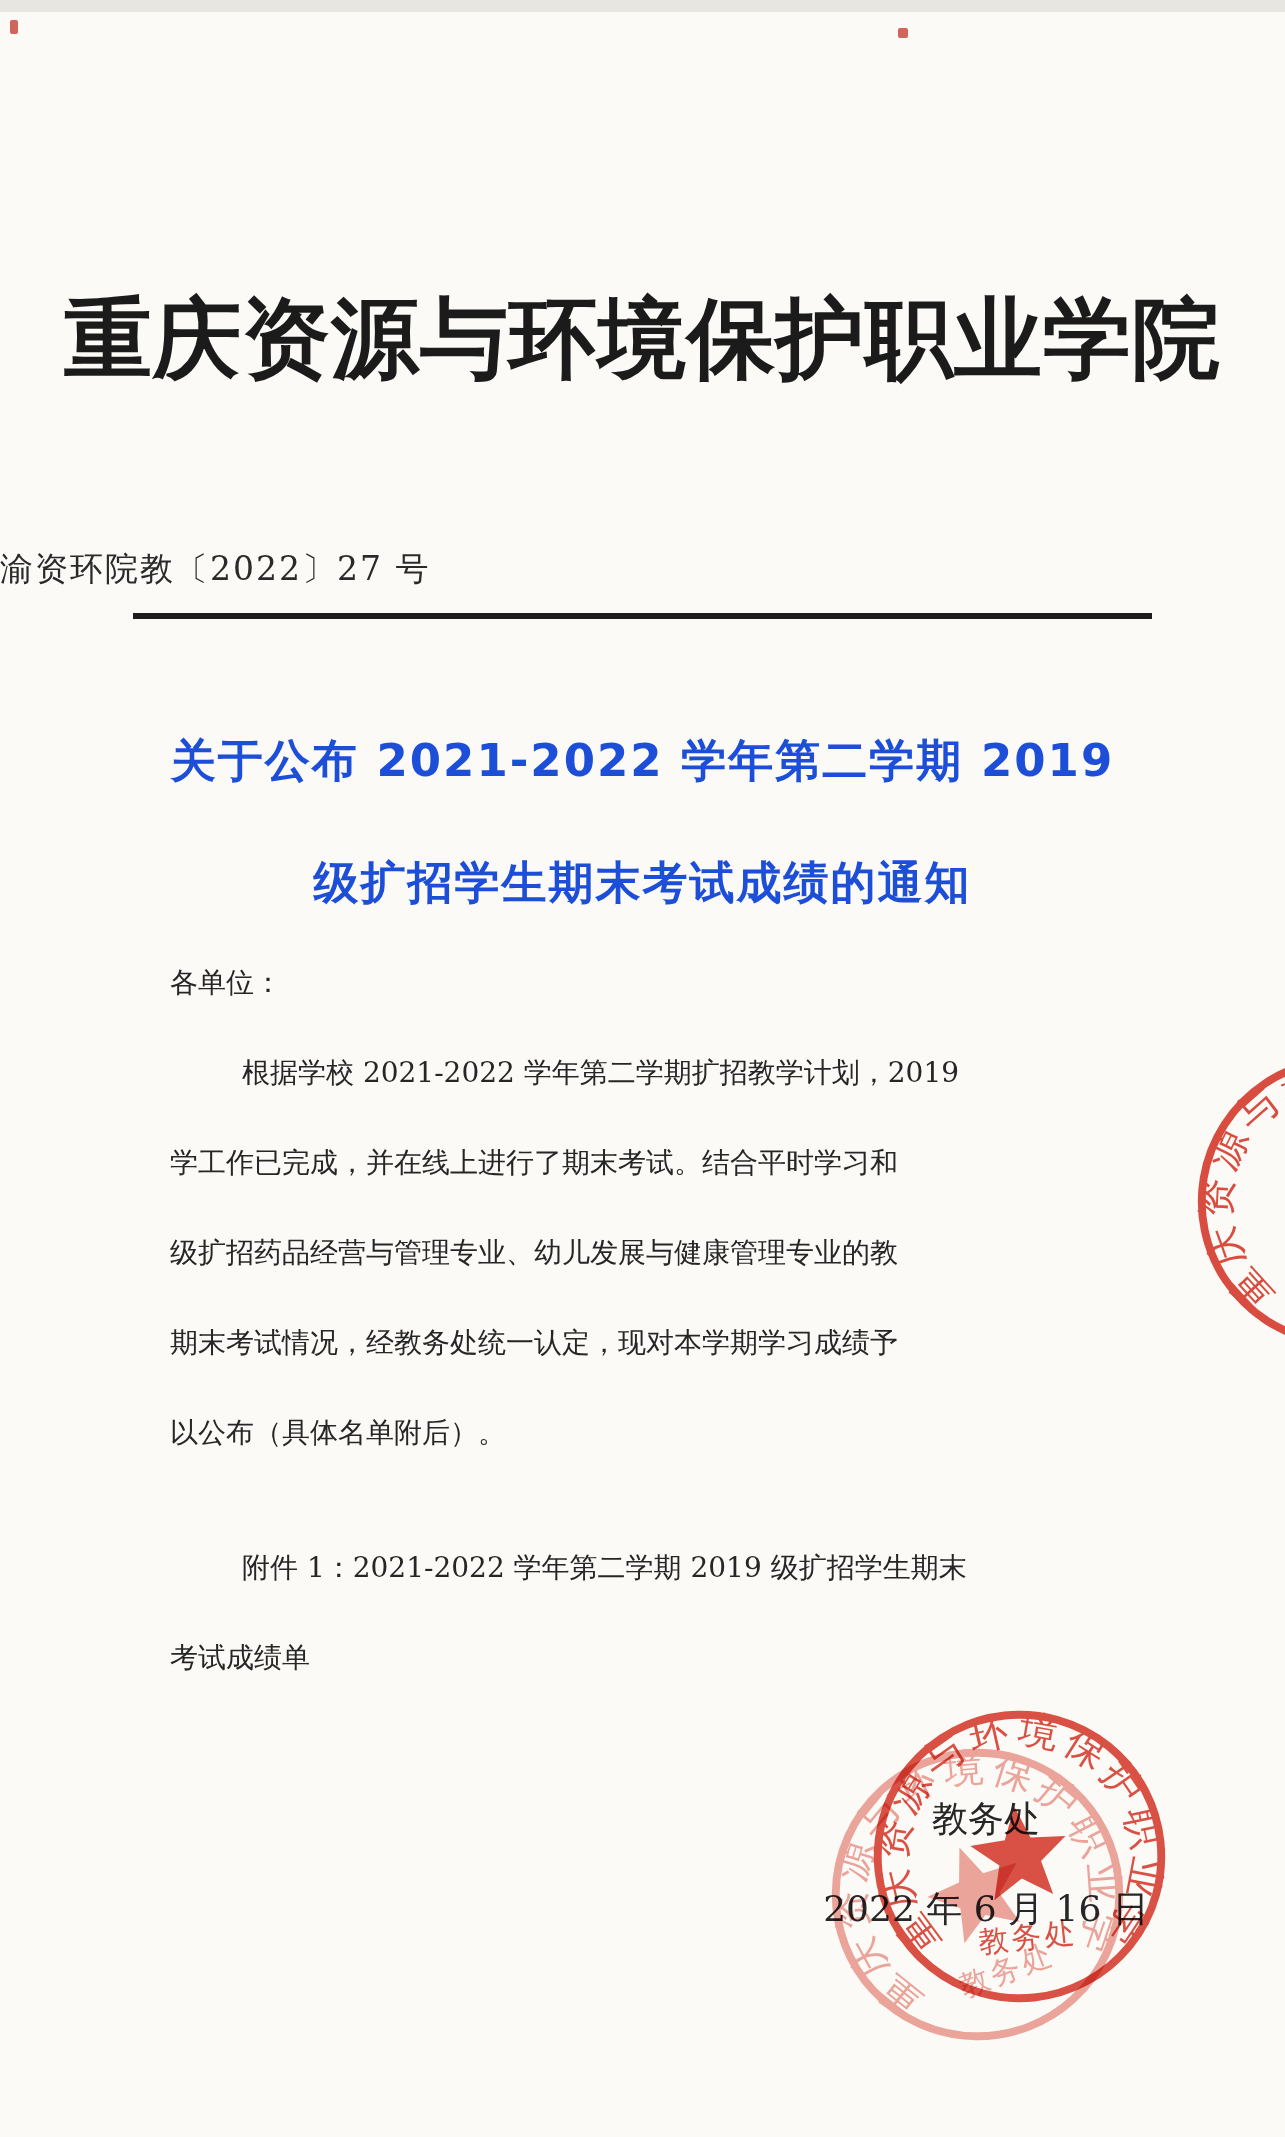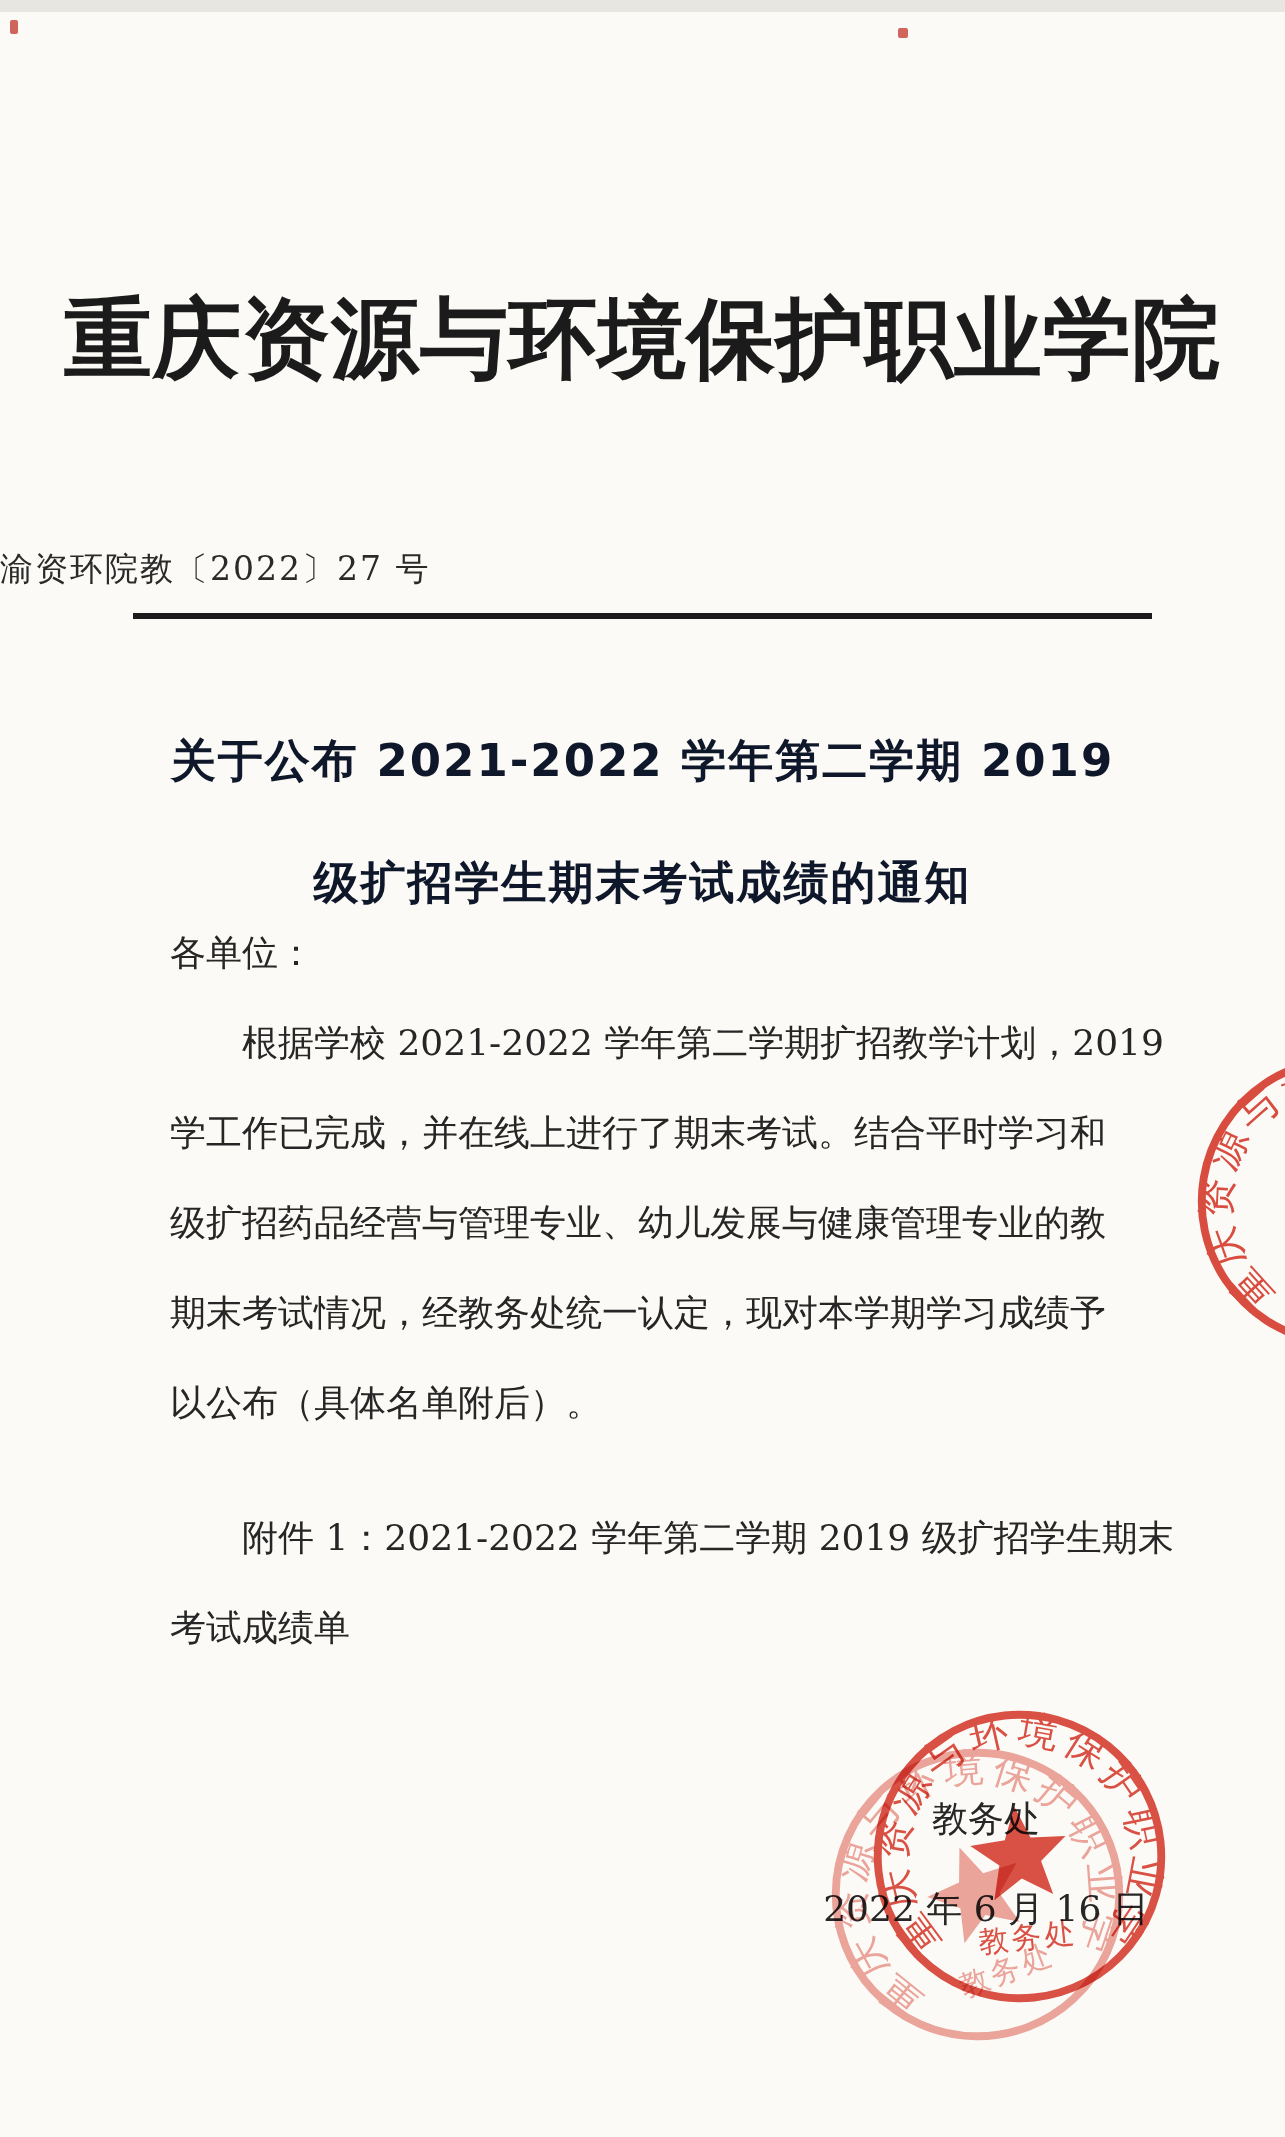--- a/index.html
+++ b/index.html
@@ -24,25 +24,25 @@
     font-size:33px;letter-spacing:2px;color:#2a2a2a;
   }
   .header-rule{
     position:absolute;top:601px;left:133px;width:1019px;height:6px;
     background:#1c1c1c;
   }
   .notice-title{
     position:absolute;top:688px;left:0;right:0;
     text-align:center;line-height:122px;white-space:nowrap;
     font-family:"DejaVu Sans","Liberation Sans",sans-serif;
-    font-weight:700;font-size:45px;letter-spacing:2px;color:#0f172a;
+    font-weight:700;font-size:45px;letter-spacing:2px;color:#1d4ed8;
   }
   .body-block{
-    position:absolute;top:896px;left:170px;width:945px;
-    font-size:36px;line-height:90px;color:#262626;
+    position:absolute;top:926px;left:170px;width:945px;
+    font-size:28px;line-height:90px;color:#262626;
   }
   .body-block div{white-space:nowrap;}
   .indent{text-indent:72px;}
   .attachment{margin-top:45px;}
   .sig-block{
     position:absolute;left:806px;top:1762px;width:360px;
     font-size:36px;line-height:90px;text-align:center;color:#262626;
   }
   .seal{position:absolute;mix-blend-mode:multiply;}
   .seal-main{left:862px;top:1687px;width:315px;height:315px;transform:rotate(-6deg);opacity:.88;}

